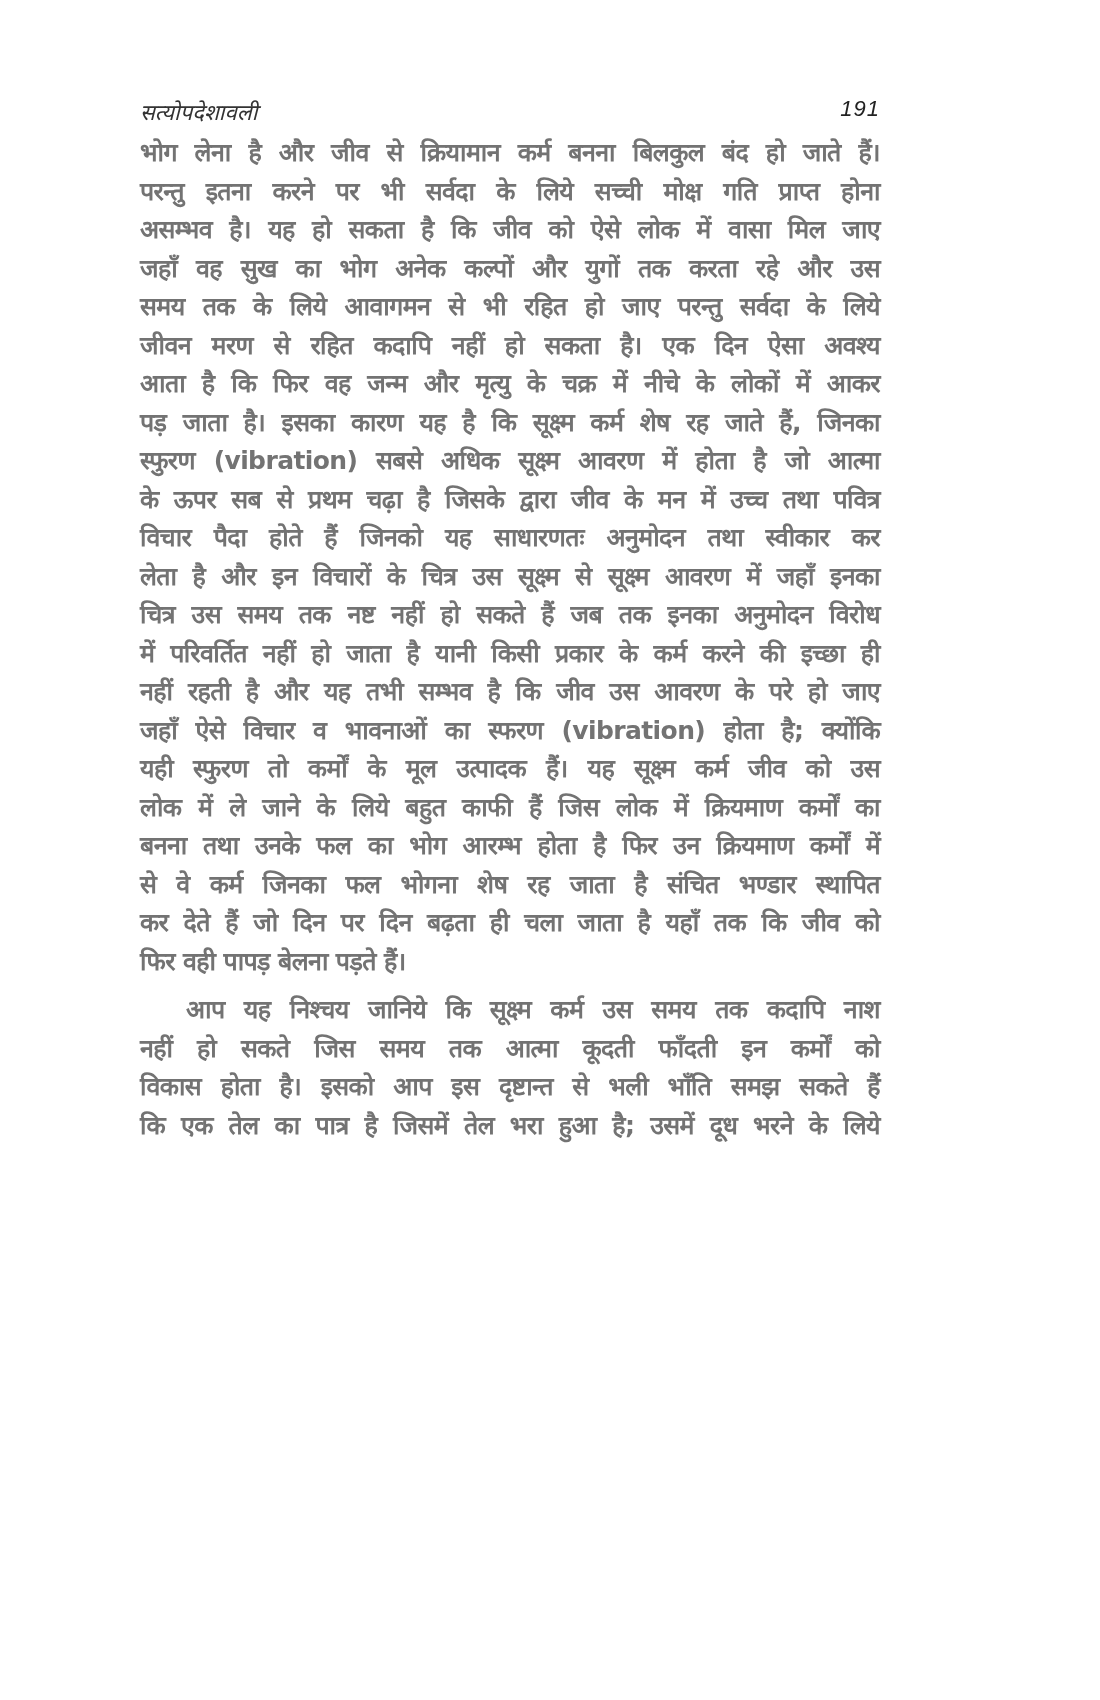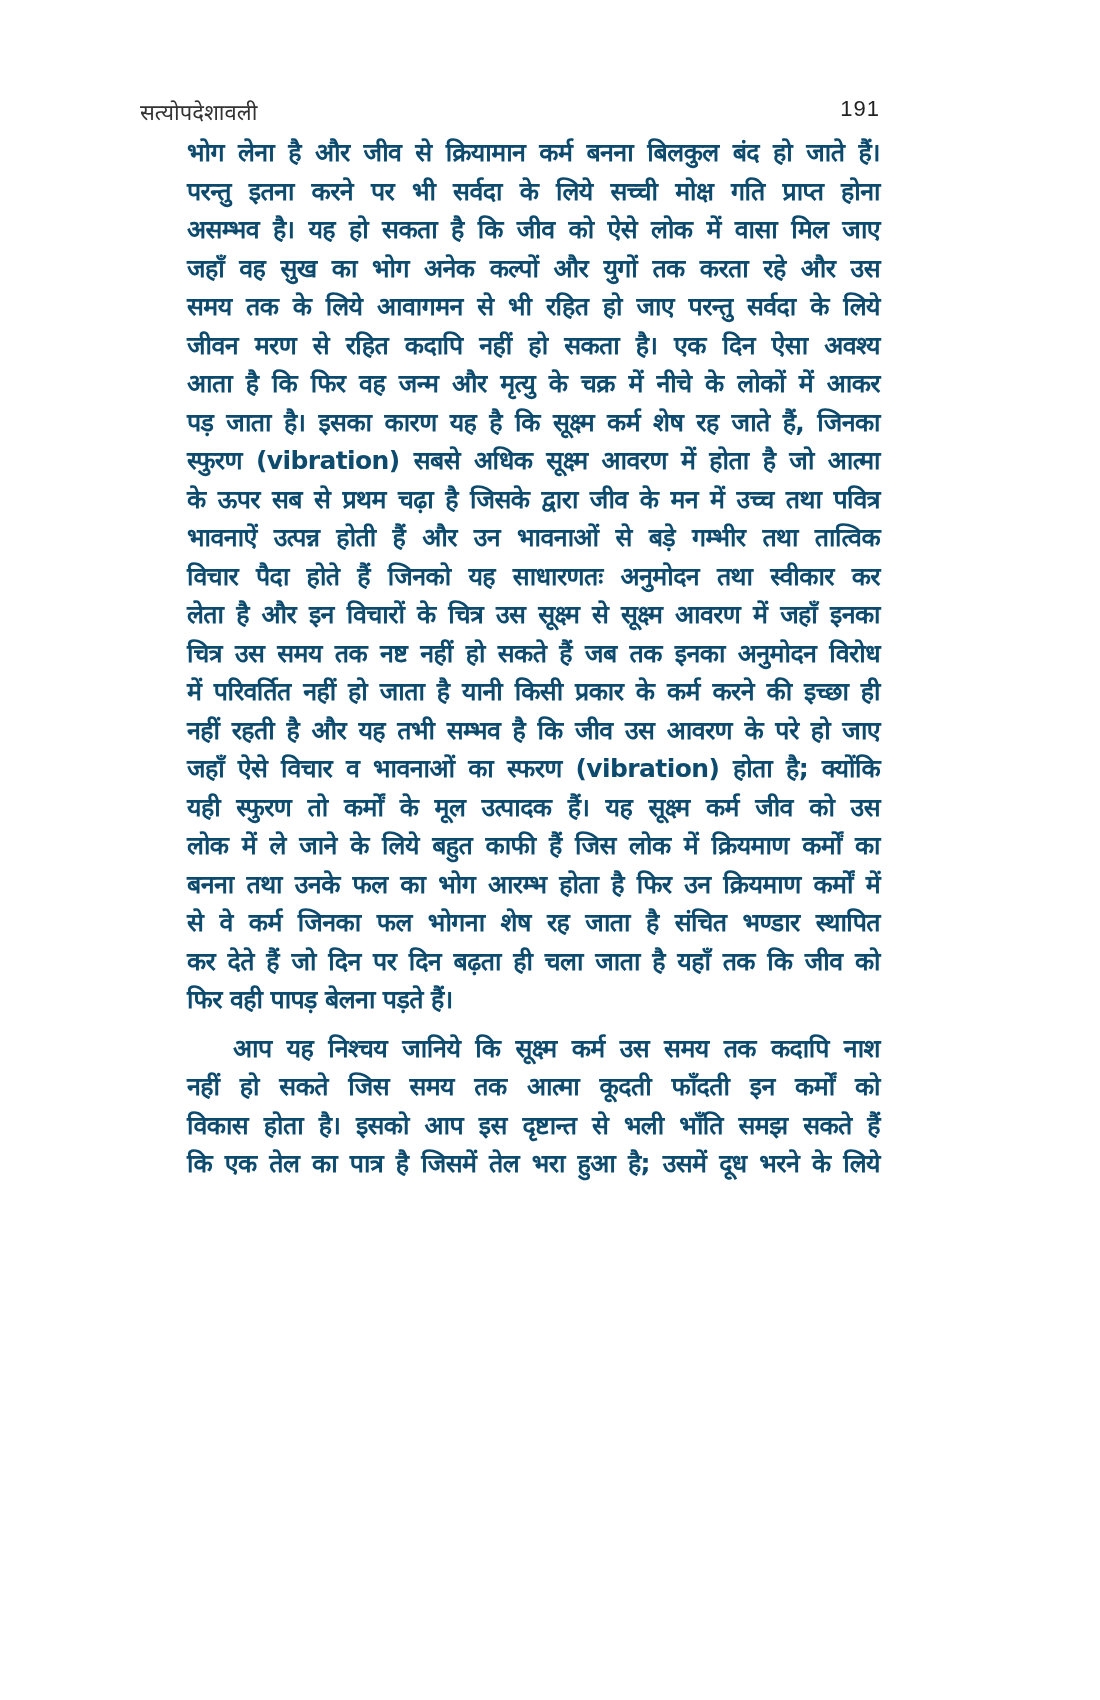--- a/index.html
+++ b/index.html
@@ -1,22 +1,22 @@
 <!DOCTYPE html>
 <html><head>
 <meta charset="utf-8">
 <style>
   html, body { margin: 0; padding: 0; background: #ffffff; }
   body { width: 1100px; height: 1700px; position: relative; overflow: hidden; font-family: "DejaVu Sans", sans-serif; color: #1a1a1a; }
   .page { position: absolute; left: 0; top: 0; width: 1100px; height: 1700px; background: #ffffff; }
-  .header { position: absolute; left: 140px; top: 96px; width: 740px; height: 30px; }
+  .header { position: absolute; left: 140px; top: 96px; width: 740px; height: 30px; font-style: italic; }
   .running-title { position: absolute; left: 0; top: 0; font-family: "DejaVu Serif", serif; font-size: 22px; color: #333; }
   .page-number { position: absolute; right: 0; top: 0; font-family: "Liberation Sans", sans-serif; font-size: 22px; color: #222; letter-spacing: 1px; margin-left: 13px; }
   .body-text { position: absolute; left: 140px; top: 134px; width: 740px; }
-  .line { font-family: "DejaVu Sans", sans-serif; font-weight: bold; font-size: 25px; line-height: 38.5px; height: 38.5px; white-space: nowrap; text-align: justify; text-align-last: justify; letter-spacing: -0.6px; color: #0c4a6e; margin-left: 47px; }
+  .line { font-family: "DejaVu Sans", sans-serif; font-weight: bold; font-size: 25px; line-height: 38.5px; height: 38.5px; white-space: nowrap; text-align: justify; text-align-last: justify; letter-spacing: -0.6px; color: #737373; }
   .line.last { text-align-last: left; }
   .line.indent { padding-left: 46px; }
   .para-gap { height: 10px; }
 </style>
 </head>
 <body>
 
 <div class="page">
   <div class="header">
     <span class="running-title">सत्योपदेशावली</span>
@@ -28,21 +28,20 @@
       <div class="line">भोग लेना है और जीव से क्रियामान कर्म बनना बिलकुल बंद हो जाते हैं।</div>
       <div class="line">परन्तु इतना करने पर भी सर्वदा के लिये सच्ची मोक्ष गति प्राप्त होना</div>
       <div class="line">असम्भव है। यह हो सकता है कि जीव को ऐसे लोक में वासा मिल जाए</div>
       <div class="line">जहाँ वह सुख का भोग अनेक कल्पों और युगों तक करता रहे और उस</div>
       <div class="line">समय तक के लिये आवागमन से भी रहित हो जाए परन्तु सर्वदा के लिये</div>
       <div class="line">जीवन मरण से रहित कदापि नहीं हो सकता है। एक दिन ऐसा अवश्य</div>
       <div class="line">आता है कि फिर वह जन्म और मृत्यु के चक्र में नीचे के लोकों में आकर</div>
       <div class="line">पड़ जाता है। इसका कारण यह है कि सूक्ष्म कर्म शेष रह जाते हैं, जिनका</div>
       <div class="line">स्फुरण (vibration) सबसे अधिक सूक्ष्म आवरण में होता है जो आत्मा</div>
       <div class="line">के ऊपर सब से प्रथम चढ़ा है जिसके द्वारा जीव के मन में उच्च तथा पवित्र</div>
-      <div class="line">भावनाऐं उत्पन्न होती हैं और उन भावनाओं से बड़े गम्भीर तथा तात्विक</div>
       <div class="line">विचार पैदा होते हैं जिनको यह साधारणतः अनुमोदन तथा स्वीकार कर</div>
       <div class="line">लेता है और इन विचारों के चित्र उस सूक्ष्म से सूक्ष्म आवरण में जहाँ इनका</div>
       <div class="line">चित्र उस समय तक नष्ट नहीं हो सकते हैं जब तक इनका अनुमोदन विरोध</div>
       <div class="line">में परिवर्तित नहीं हो जाता है यानी किसी प्रकार के कर्म करने की इच्छा ही</div>
       <div class="line">नहीं रहती है और यह तभी सम्भव है कि जीव उस आवरण के परे हो जाए</div>
       <div class="line">जहाँ ऐसे विचार व भावनाओं का स्फरण (vibration) होता है; क्योंकि</div>
       <div class="line">यही स्फुरण तो कर्मों के मूल उत्पादक हैं। यह सूक्ष्म कर्म जीव को उस</div>
       <div class="line">लोक में ले जाने के लिये बहुत काफी हैं जिस लोक में क्रियमाण कर्मों का</div>
       <div class="line">बनना तथा उनके फल का भोग आरम्भ होता है फिर उन क्रियमाण कर्मों में</div>
       <div class="line">से वे कर्म जिनका फल भोगना शेष रह जाता है संचित भण्डार स्थापित</div>

